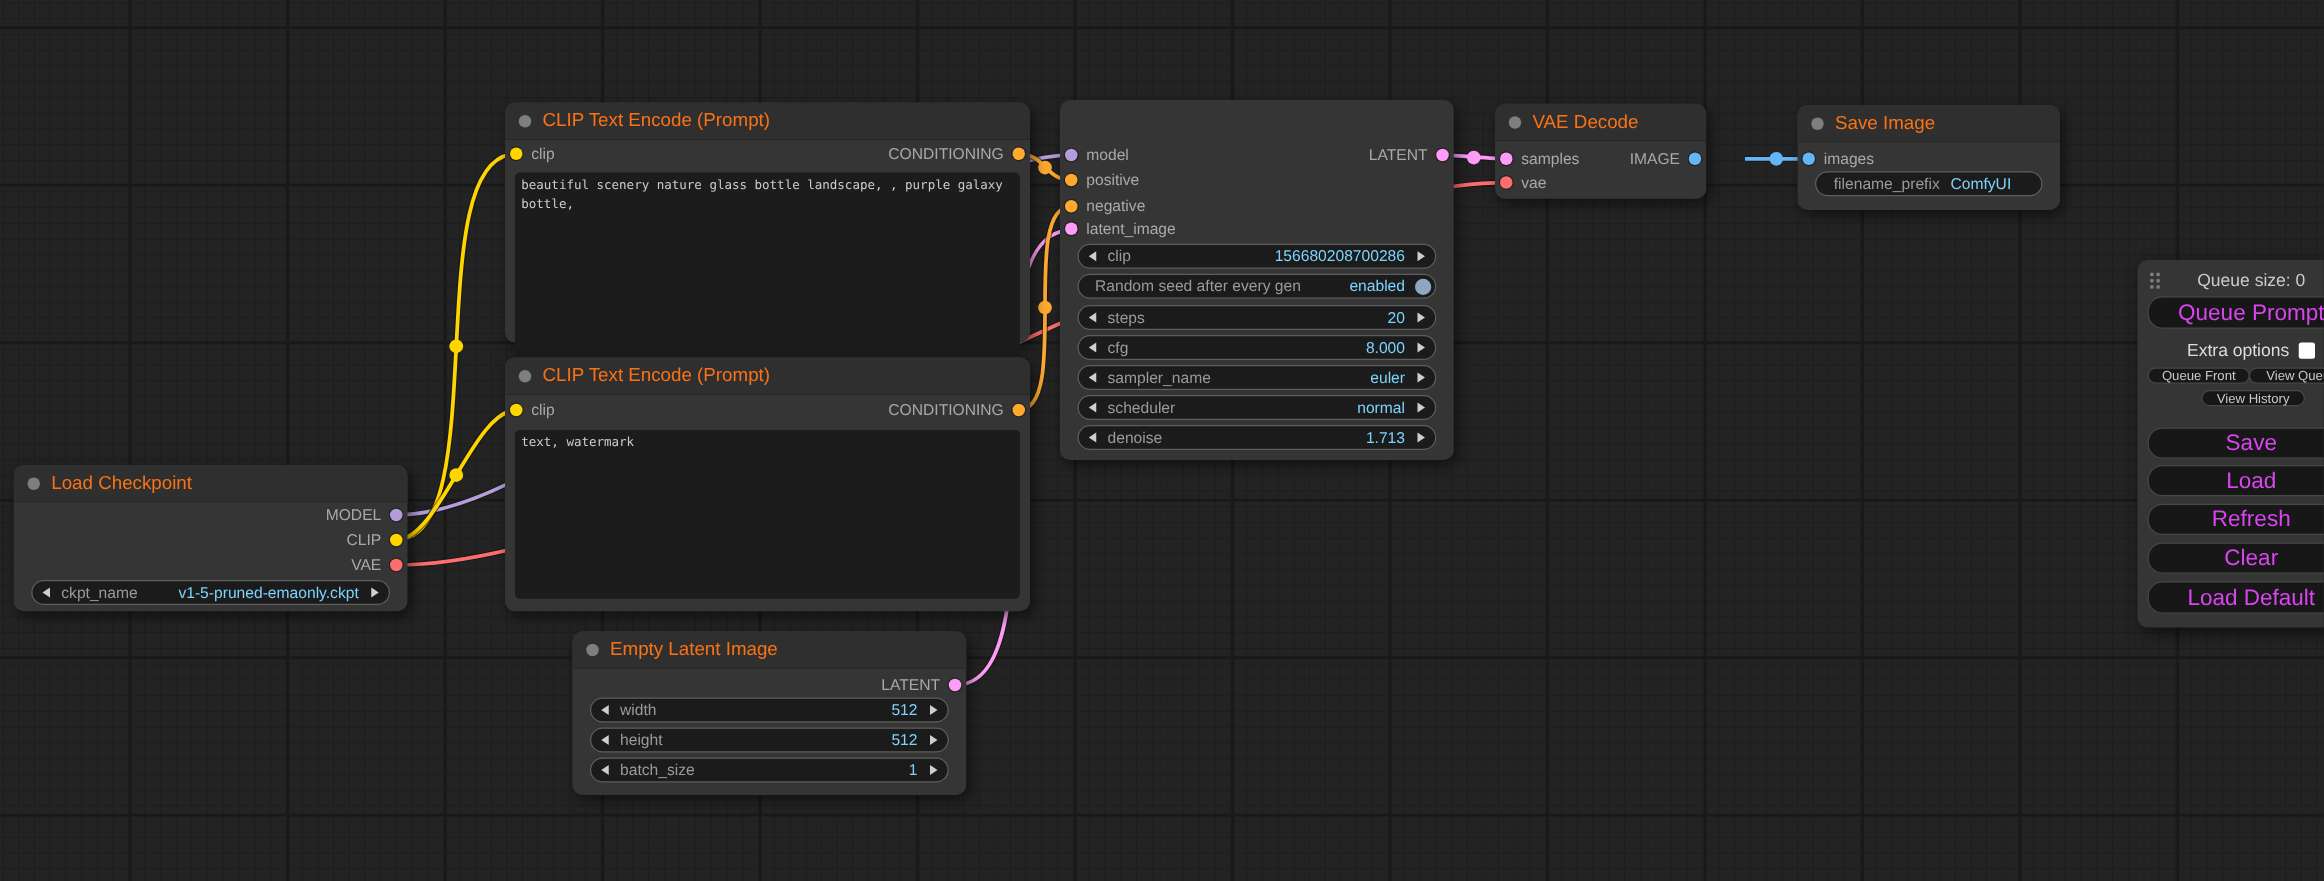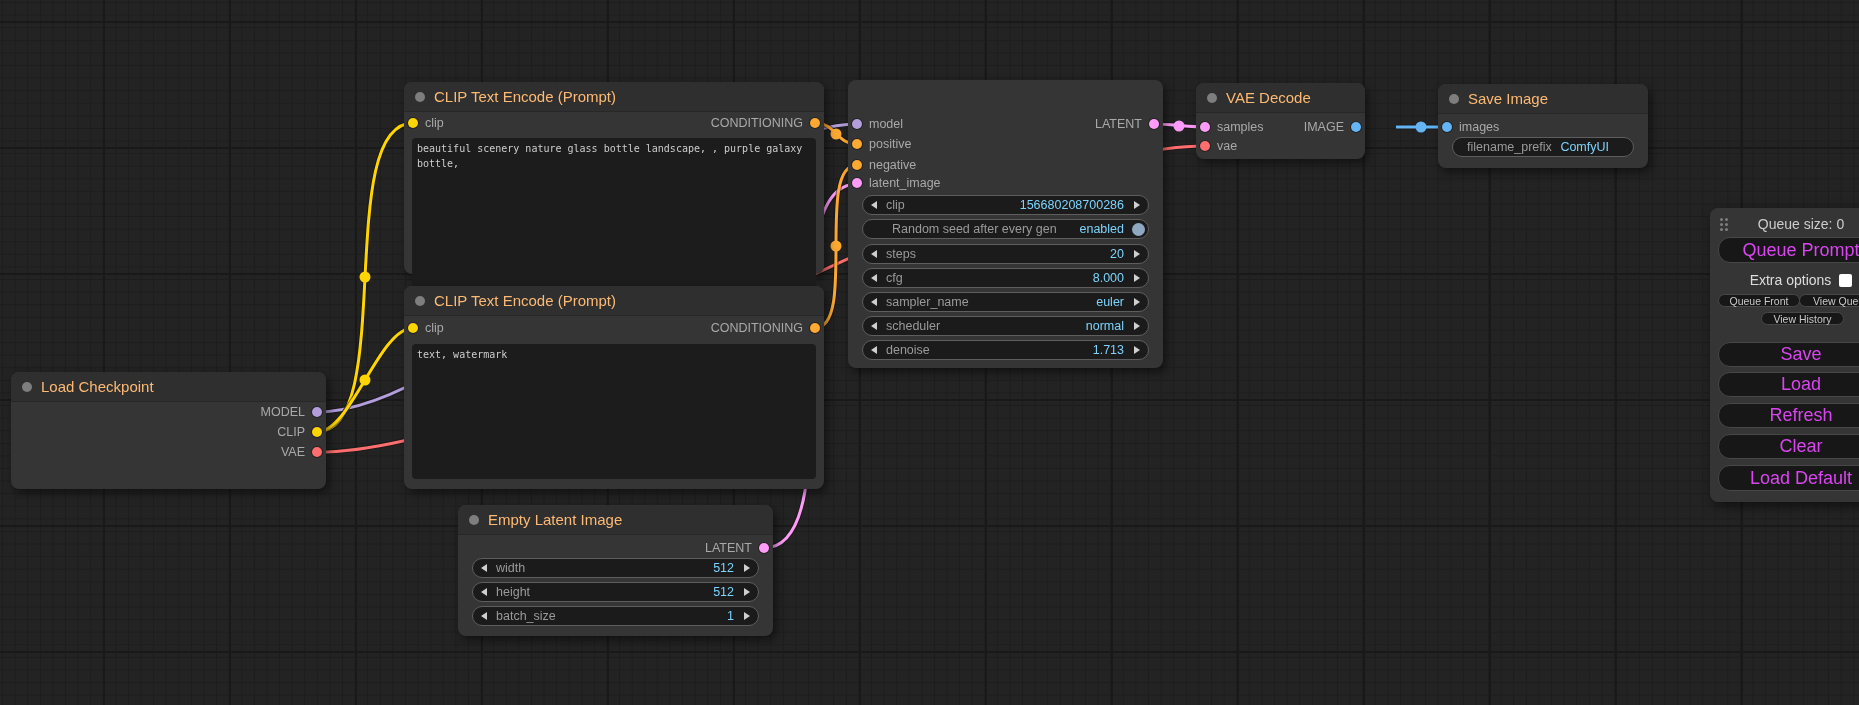--- a/index.html
+++ b/index.html
@@ -14,21 +14,21 @@
     background-size:126px 126px,126px 126px,12.6px 12.6px,12.6px 12.6px;
     background-position:103px 0,0 21px,2px 0,0 2px;
     font-family:"Liberation Sans",sans-serif;
   }
   #wires{position:absolute;left:0;top:0;z-index:1}
   .wire-under{fill:none;stroke:#141414;stroke-width:5;opacity:.55}
   .wire{fill:none;stroke-width:3}
   .node{position:absolute;background:#353535;border-radius:8px;z-index:2;
         box-shadow:3px 4px 10px rgba(0,0,0,.5)}
   .node-title{position:absolute;left:0;right:0;top:0;height:30px;background:#2f2f2f;
-        border-radius:8px 8px 0 0;border-bottom:1px solid #272727;color:#fdba74;
+        border-radius:8px 8px 0 0;border-bottom:1px solid #272727;color:#f97316;
         font-size:15px;line-height:30px;box-sizing:border-box}
   .title-dot{position:absolute;left:11px;top:10px;width:10px;height:10px;border-radius:50%}
   .title-text{margin-left:30px;white-space:nowrap}
   .row{position:absolute;left:0;right:0;height:20px;line-height:20px;font-size:12.5px;color:#a9a9a9}
   .port{position:absolute;top:5px;width:10px;height:10px;border-radius:50%;
         box-shadow:0 0 0 1px rgba(0,0,0,.35)}
   .port.in{left:4px}.port.out{right:4px}
   .in-label{margin-left:21px}
   .out-label{position:absolute;right:21px;top:0}
   .widget{position:absolute;left:14px;right:14px;height:20px;background:#1b1b1b;
@@ -122,20 +122,26 @@
     <span class="port out" style="background-color: rgb(179, 157, 219);"></span>
   </div>
   <div class="row" style="top:50px">
     <span class="out-label">CLIP</span>
     <span class="port out" style="background-color: rgb(255, 213, 0);"></span>
   </div>
   <div class="row" style="top:70px">
     <span class="out-label">VAE</span>
     <span class="port out" style="background-color: rgb(255, 110, 110);"></span>
   </div>
+  <div class="widget" style="top:92px">
+    <span class="arrow-l"></span>
+    <span class="w-name">ckpt_name</span>
+    <span class="w-val">v1-5-pruned-emaonly.ckpt</span>
+    <span class="arrow-r"></span>
+  </div>
 </div>
 
 <div class="node" style="left:404px;top:82px;width:420px;height:192px">
   <div class="node-title">
     <span class="title-dot" style="background-color: rgb(126, 126, 126);"></span>
     <span class="title-text">CLIP Text Encode (Prompt)</span>
   </div>
   <div class="row" style="top:31px">
     <span class="port in" style="background-color: rgb(255, 213, 0);"></span>
     <span class="in-label">clip</span>
@@ -178,21 +184,21 @@
     <span class="port in" style="background-color: rgb(255, 156, 249);"></span>
     <span class="in-label">latent_image</span>
   </div>
   <div class="widget" style="top:115px">
     <span class="arrow-l"></span>
     <span class="w-name">clip</span>
     <span class="w-val">156680208700286</span>
     <span class="arrow-r"></span>
   </div>
   <div class="widget" style="top:139px">
-    <span class="w-name" style="margin-left:29px">Random seed after every gen</span>
+    <span class="w-name" style="margin-left:13px">Random seed after every gen</span>
     <span class="w-val" style="margin-right:0">enabled</span>
     <span class="toggle" style="background-color: rgb(143, 168, 194);"></span>
   </div>
   <div class="widget" style="top:164px">
     <span class="arrow-l"></span>
     <span class="w-name">steps</span>
     <span class="w-val">20</span>
     <span class="arrow-r"></span>
   </div>
   <div class="widget" style="top:188px">

